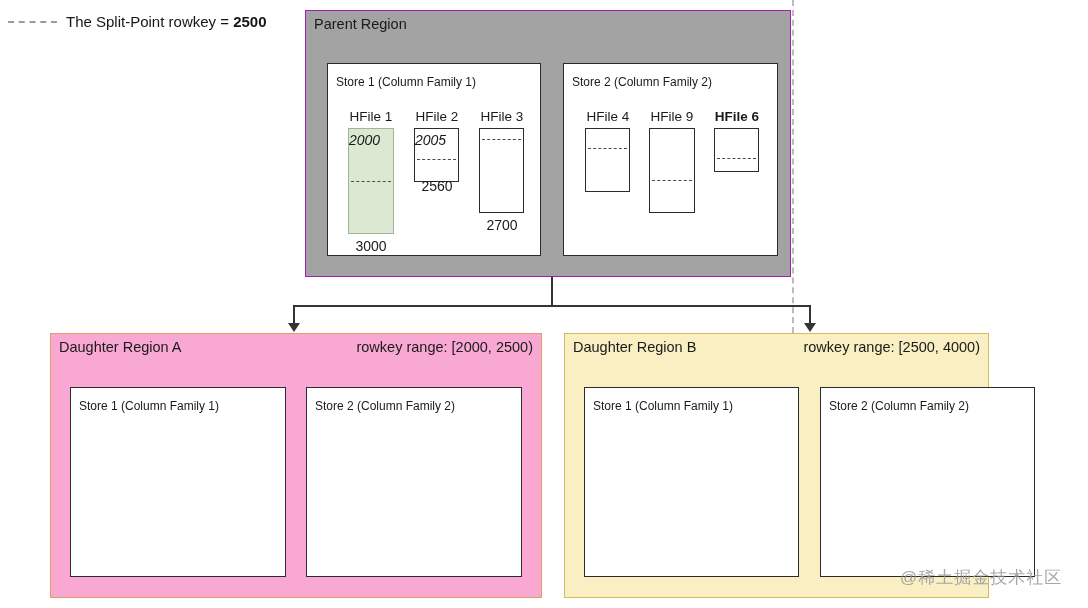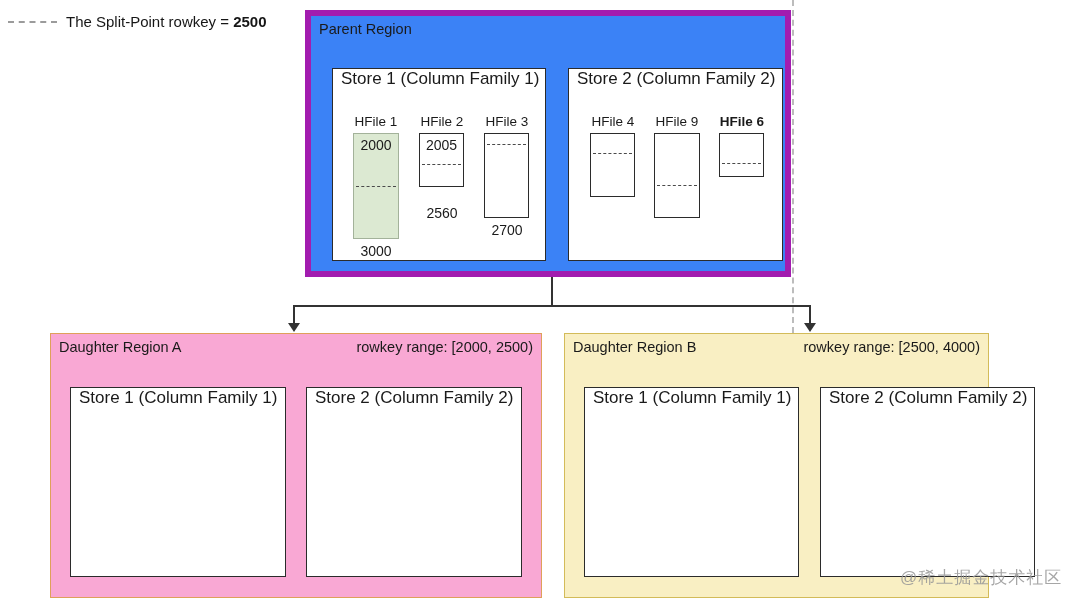--- a/index.html
+++ b/index.html
@@ -16,32 +16,32 @@
   .legend-label { left:66px; top:13px; font-size:15px; color:#161616;
     white-space:nowrap; }
   .legend-label b { font-weight:bold; }
 
   
   .split-line { left:792px; top:0; width:0; height:333px;
     border-left:2px dashed #bcbcbc; z-index:0; }
 
   
   .parent-region { left:305px; top:10px; width:486px; height:267px;
-    background:#3b82f6; border:6px solid #a21caf; z-index:1; }
+    background:#a3a3a3; border:1px solid #a21caf; z-index:1; }
   .region-title { left:8px; top:5px; font-size:14.5px; white-space:nowrap; }
   .region-range { right:6px; top:5px; font-size:14.5px; white-space:nowrap; }
 
   .store-box { background:#ffffff; border:1.5px solid #2b2b2b; }
-  .store-label { left:8px; top:0; font-size:17px; white-space:nowrap; }
+  .store-label { left:8px; top:11px; font-size:12px; white-space:nowrap; }
 
   .hfile-label { font-size:13.5px; text-align:center; white-space:nowrap; }
   .hfile-box { border:1.5px solid #2b2b2b; background:#ffffff; }
   .hfile-box.filled { background:#dce9d2; border:1px solid #a3b29a; }
   .hfile-top-value { position:absolute; left:0; right:0; top:3px;
-    text-align:center; font-size:14px; }
+    text-align:left; font-size:14px;font-style:italic; }
   .hfile-dash { position:absolute; left:2px; right:2px; height:0;
     border-top:1.5px dashed #4a4a4a; }
   .hfile-bottom-value { font-size:14px; text-align:center; white-space:nowrap; }
 
   
   .conn { background:transparent; z-index:1; }
   .v-line { border-left:2px solid #333; width:0; }
   .h-line { border-top:2px solid #333; height:0; }
   .arrow-head { width:0; height:0; border-left:6px solid transparent;
     border-right:6px solid transparent; border-top:9px solid #333; }
@@ -77,21 +77,21 @@
         <div class="hfile-top-value">2000</div>
         <div class="hfile-dash" style="top:52px;"></div>
       </div>
       <div class="abs hfile-bottom-value" style="left:12px; top:174px; width:62px;">3000</div>
 
       <div class="abs hfile-label" style="left:78px; top:45px; width:62px;">HFile 2</div>
       <div class="abs hfile-box" style="left:86px; top:64px; width:45px; height:54px;">
         <div class="hfile-top-value">2005</div>
         <div class="hfile-dash" style="top:30px;"></div>
       </div>
-      <div class="abs hfile-bottom-value" style="left:78px; top:136px; width:62px;">2560</div>
+      <div class="abs hfile-bottom-value" style="left:78px; top:114px; width:62px;">2560</div>
 
       <div class="abs hfile-label" style="left:143px; top:45px; width:62px;">HFile 3</div>
       <div class="abs hfile-box" style="left:151px; top:64px; width:45px; height:85px;">
         <div class="hfile-dash" style="top:10px;"></div>
       </div>
       <div class="abs hfile-bottom-value" style="left:143px; top:153px; width:62px;">2700</div>
     </div>
 
     <div class="abs store-box" style="left:257px; top:52px; width:215px; height:193px;">
       <div class="abs store-label">Store 2 (Column Family 2)</div>

